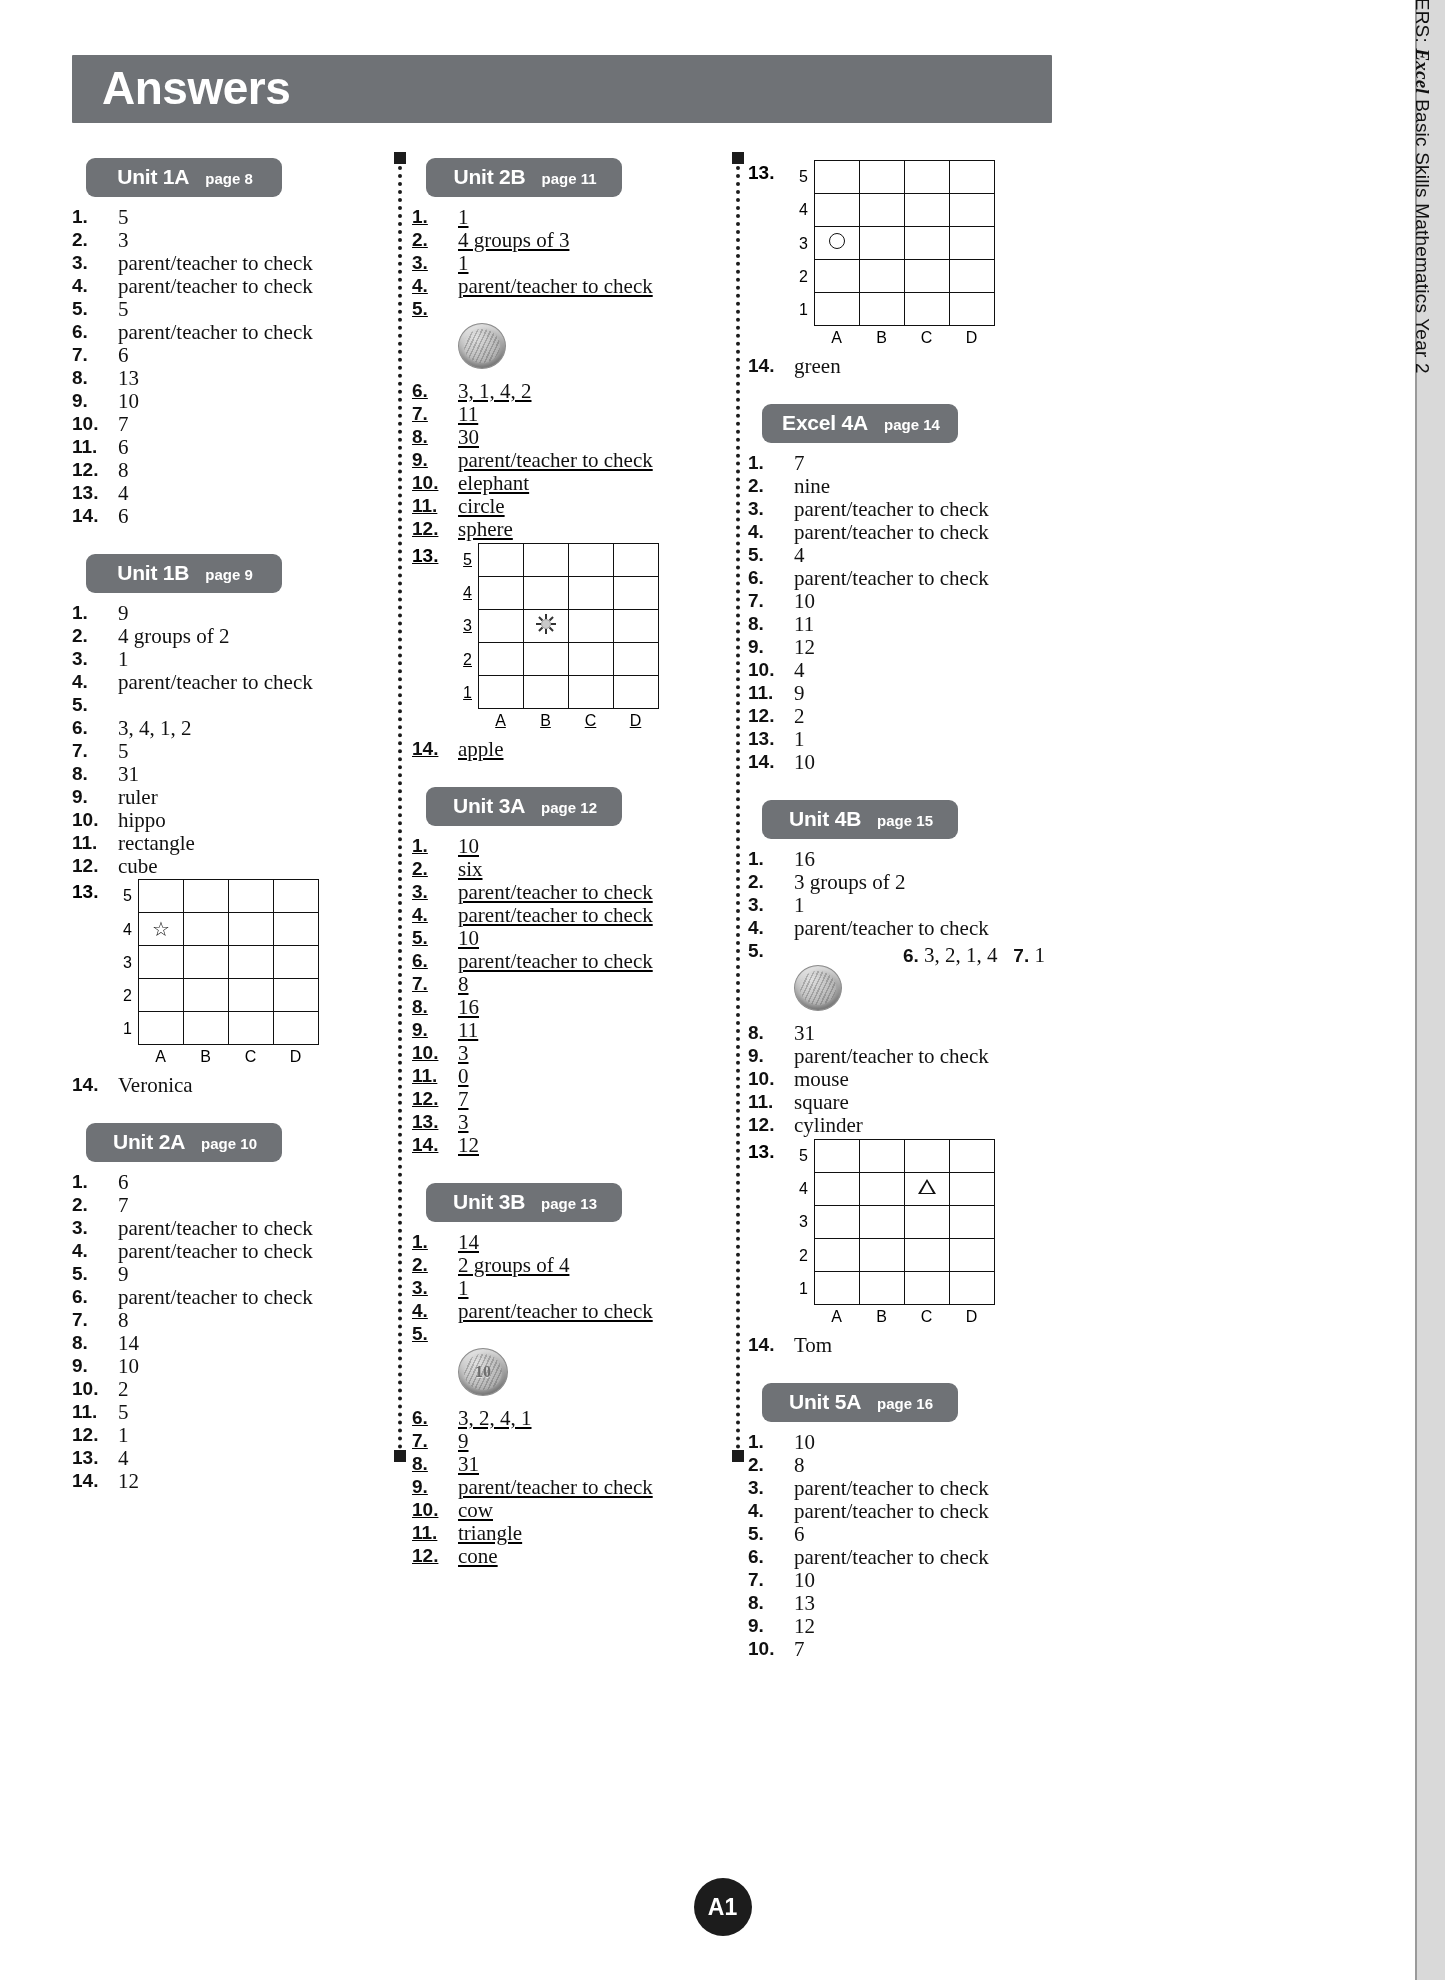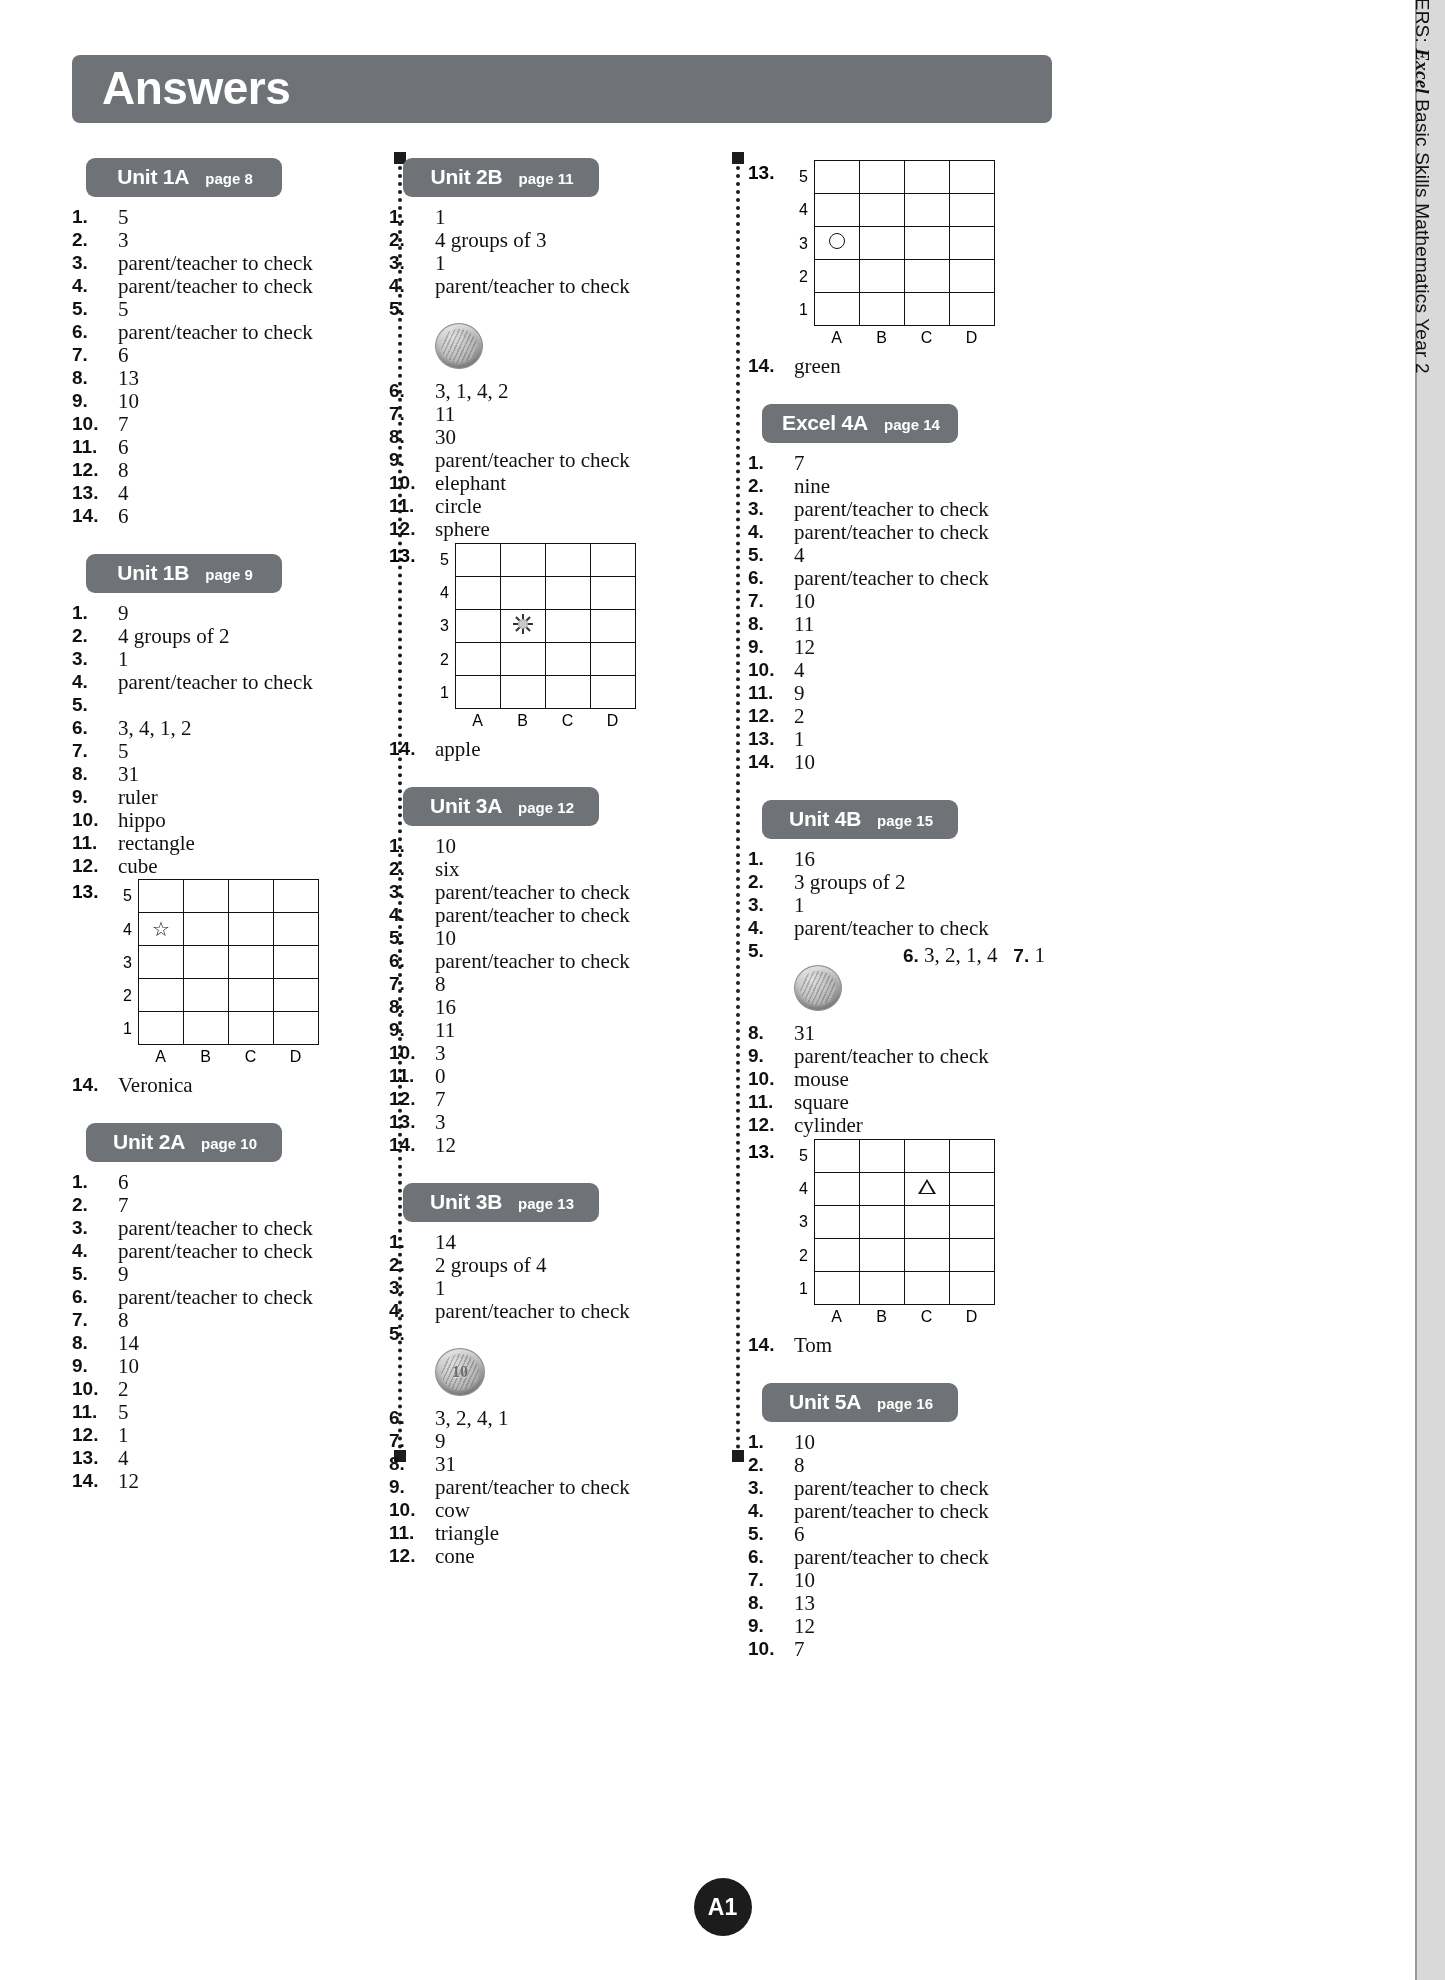--- a/index.html
+++ b/index.html
@@ -28,31 +28,31 @@
     transform-origin: right top;
     transform: rotate(90deg) translate(0,-100%);
     font-family:"Liberation Sans", sans-serif;
     font-size:19px; color:#111; letter-spacing:.2px;
     white-space:nowrap;
   }
   .side-caption .ital{ font-family:"Liberation Serif", serif; font-style:italic; font-weight:bold;}
   
   .title-banner{
     position:absolute; left:72px; top:55px; width:980px; height:68px;
-    background:#6f7276; border-radius:8px;
+    background:#6f7276; border-radius:1px;
   }
   .title-banner .txt{
     position:absolute; left:30px; top:50%; transform:translateY(-52%);
     color:#fff; font-family:"Liberation Sans", sans-serif;
     font-weight:bold; font-size:46px; letter-spacing:-.5px;
   }
   
   .col{ position:absolute; top:158px; }
   .col1{ left:72px;  width:310px; }
-  .col2{ left:389px; width:320px; }
+  .col2{ left:412px; width:320px;text-decoration:underline; }
   .col3{ left:748px; width:320px; }
   
   .divider{
     position:absolute; top:158px; width:4px; height:1300px;
     border-left:4px dotted #1c1c1c;
   }
   .div1{ left:398px; }
   .div2{ left:736px; }
   .div-cap{
     position:absolute; width:12px; height:12px; background:#1c1c1c;

